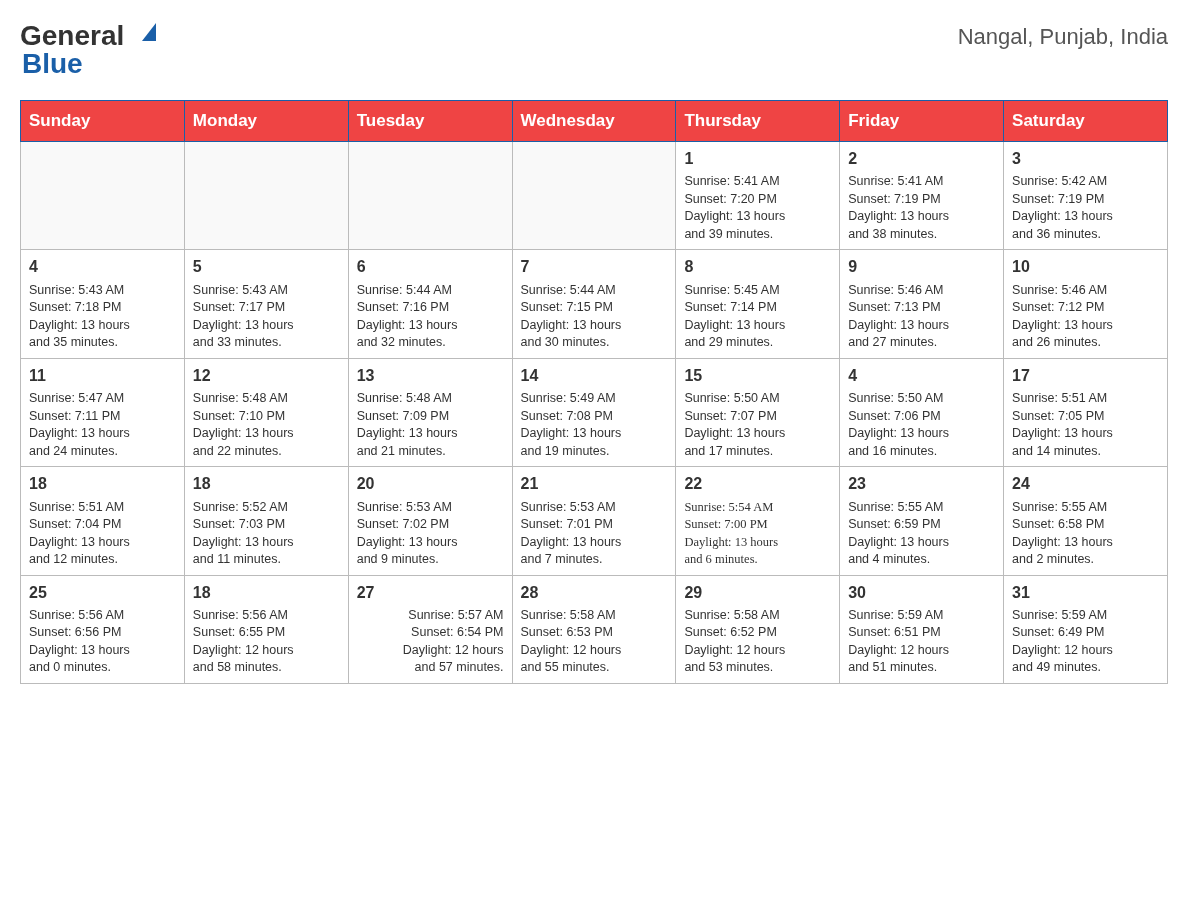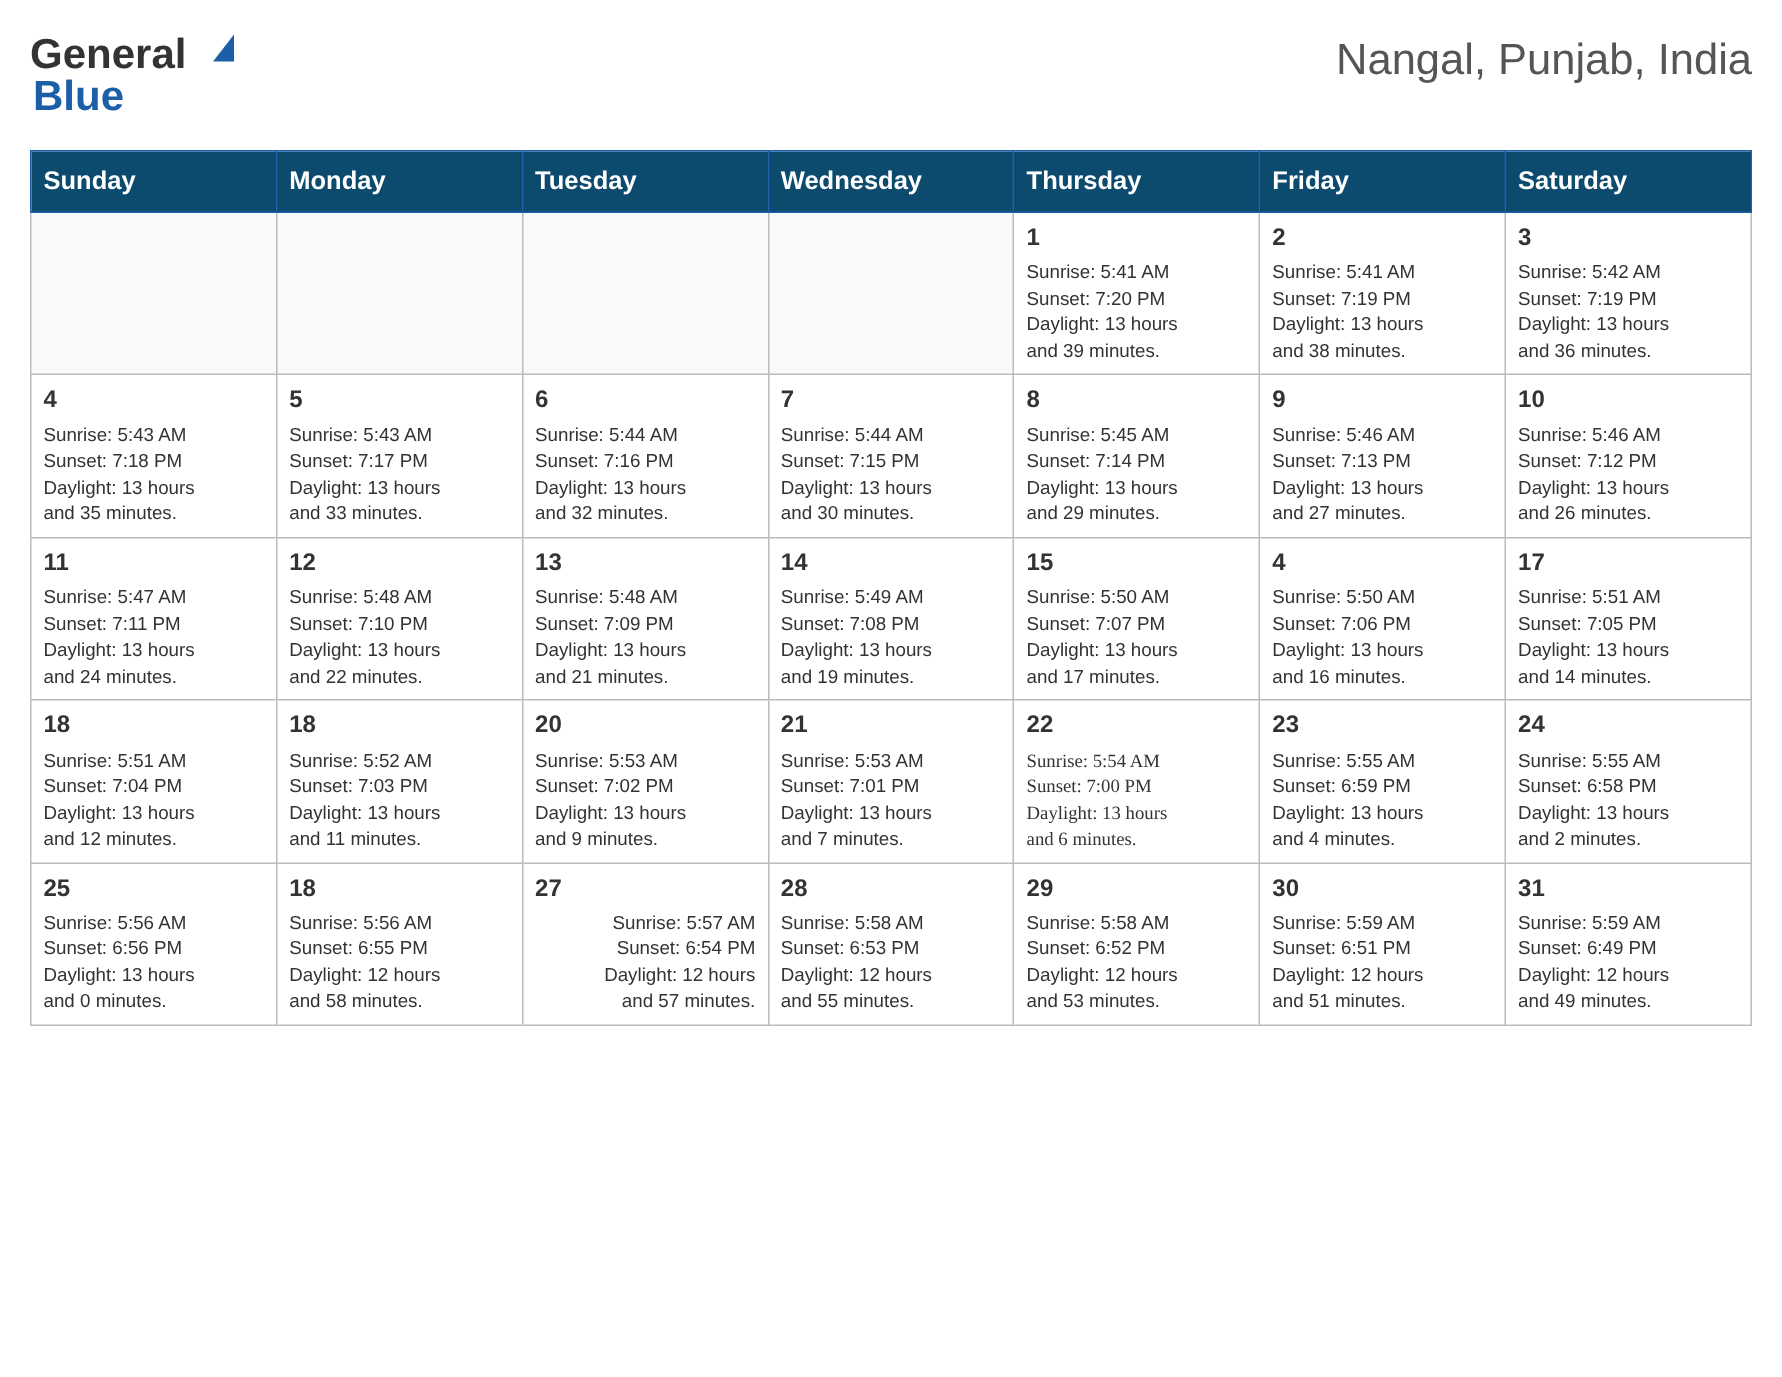--- a/index.html
+++ b/index.html
@@ -53,31 +53,31 @@
     .title-block {
       text-align: right;
     }
     .main-title {
       font-size: 52px;
       font-weight: 300;
       color: #333;
       line-height: 1.1;
     }
     .subtitle {
-      font-size: 29px;
+      font-size: 22px;
       color: #555;
       margin-top: 4px;
     }
     .calendar {
       width: 100%;
       border-collapse: collapse;
       border: 1px solid #aaa;
     }
     .calendar th {
-      background-color: #0c4a6e;
+      background-color: #ef4444;
       color: #fff;
       font-size: 17px;
       font-weight: bold;
       padding: 10px 8px;
       text-align: left;
       border: 1px solid #1a5fa8;
     }
     .calendar td {
       vertical-align: top;
       border: 1px solid #bbb;

